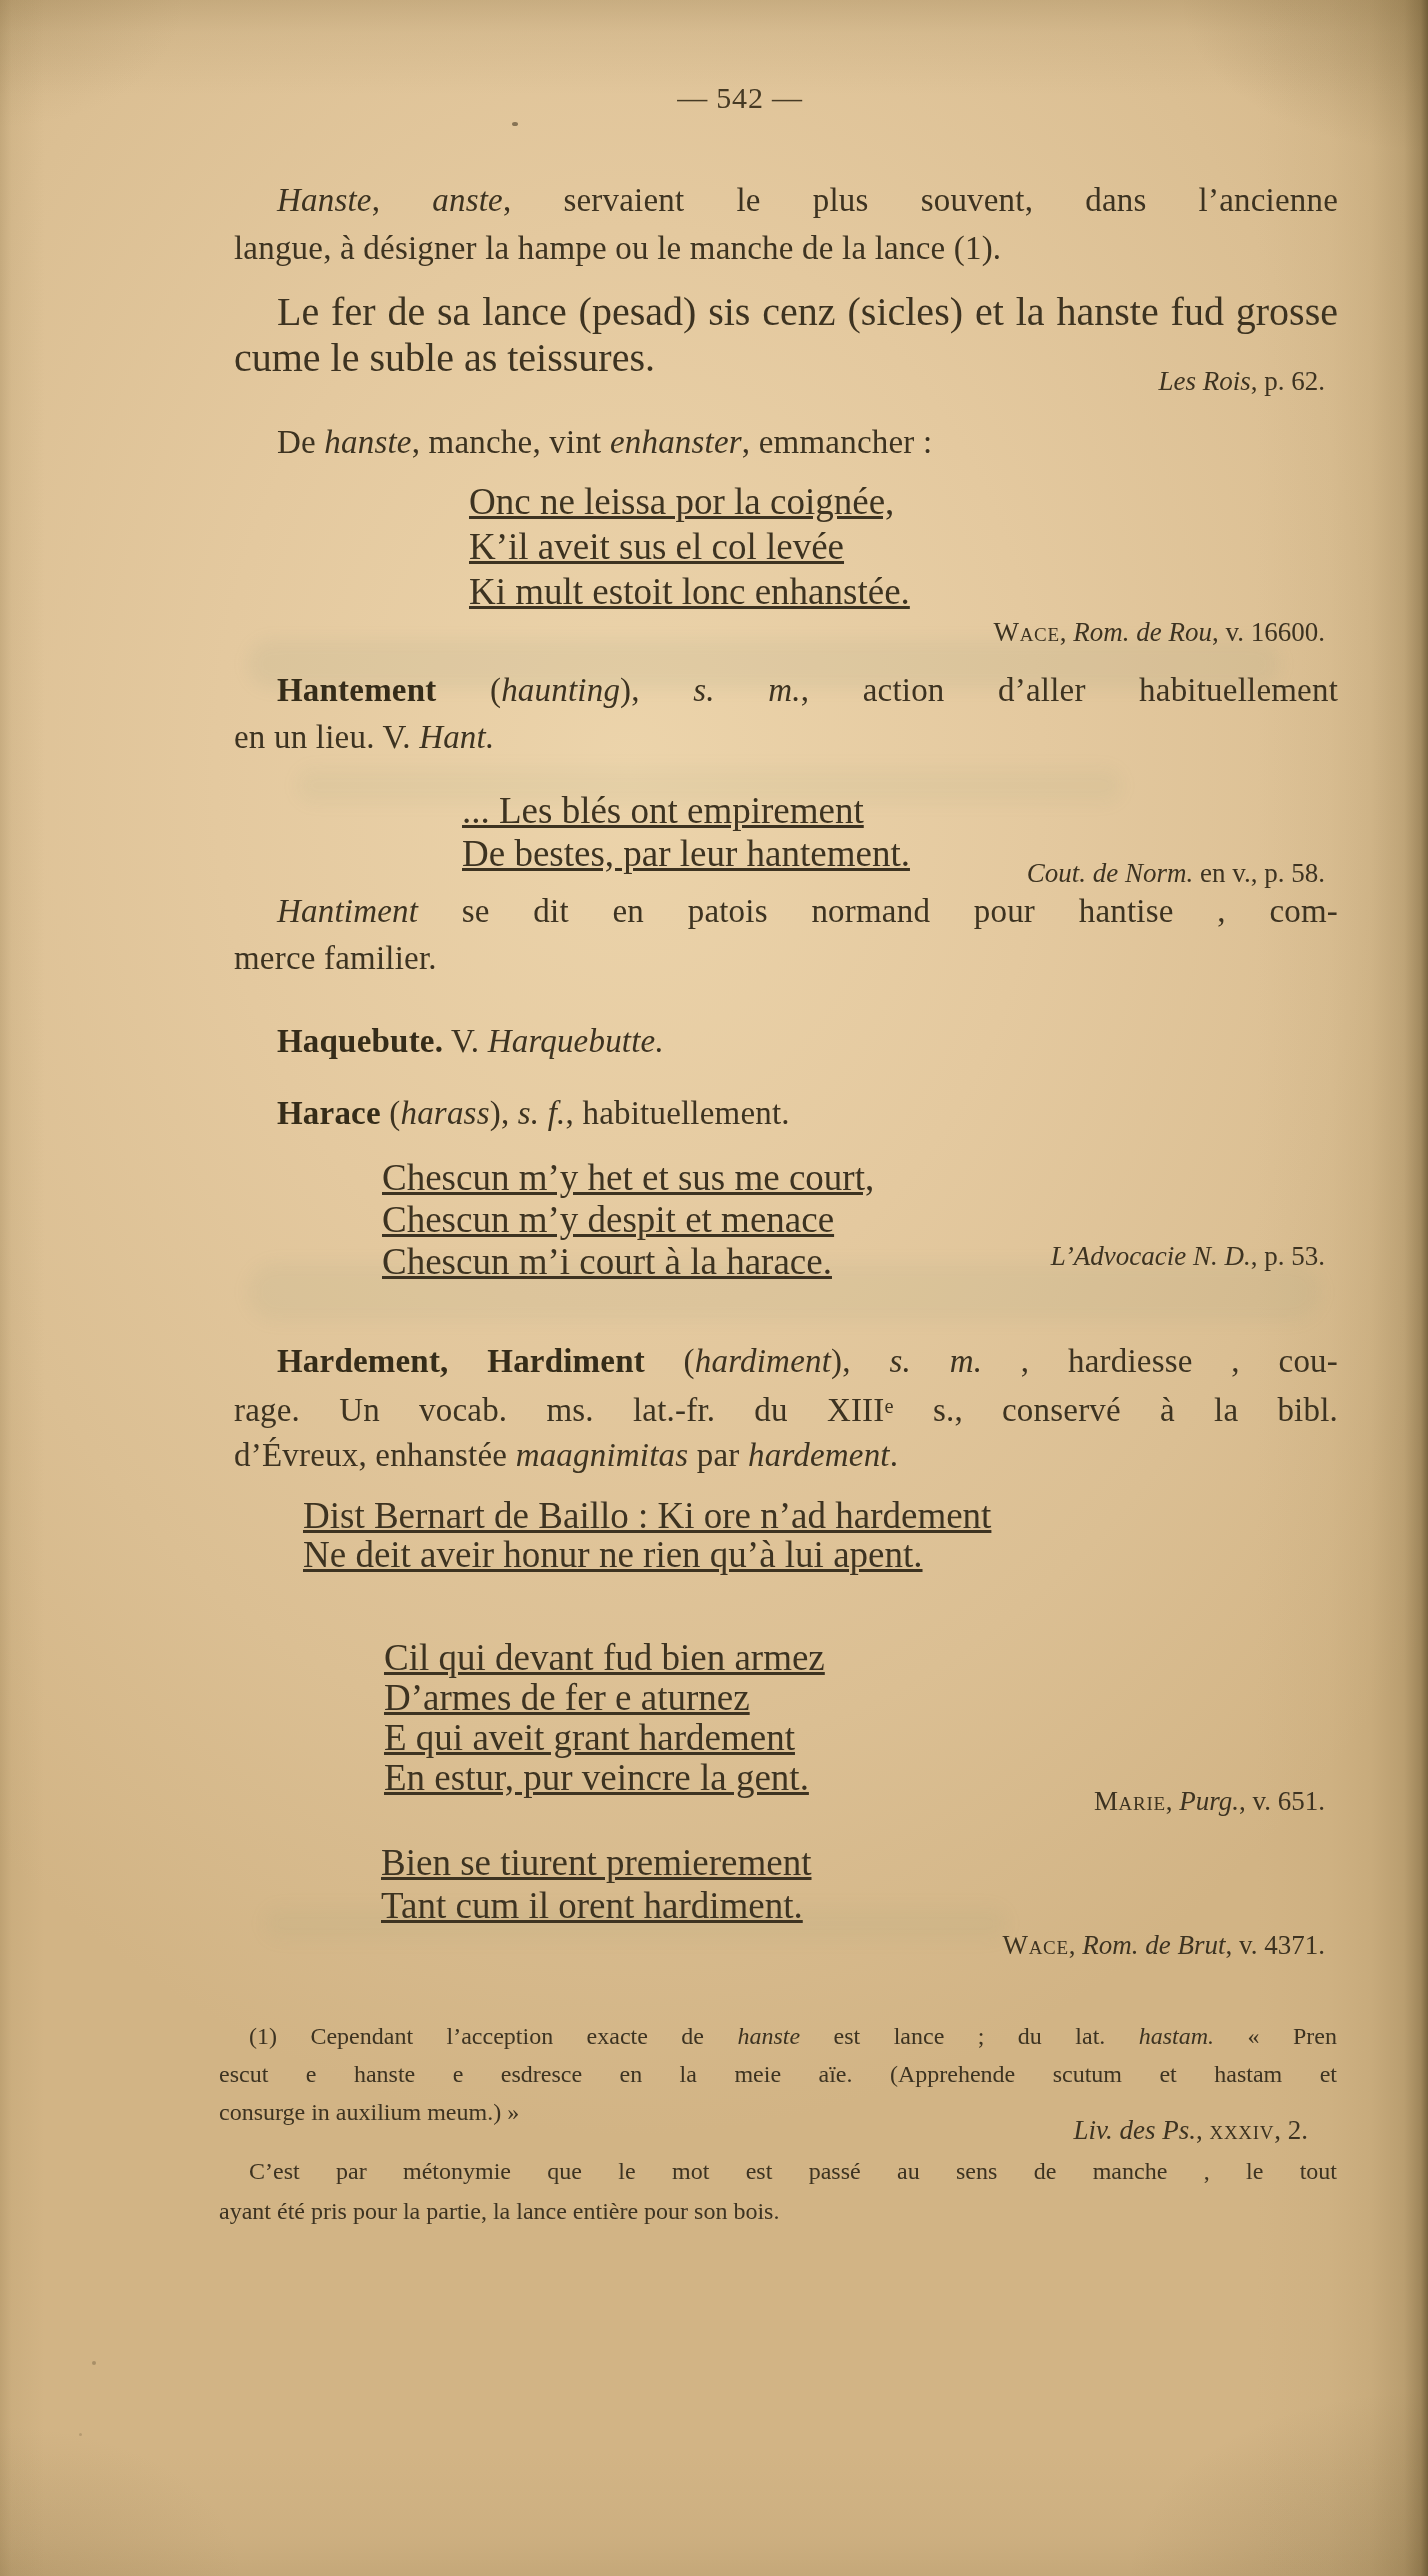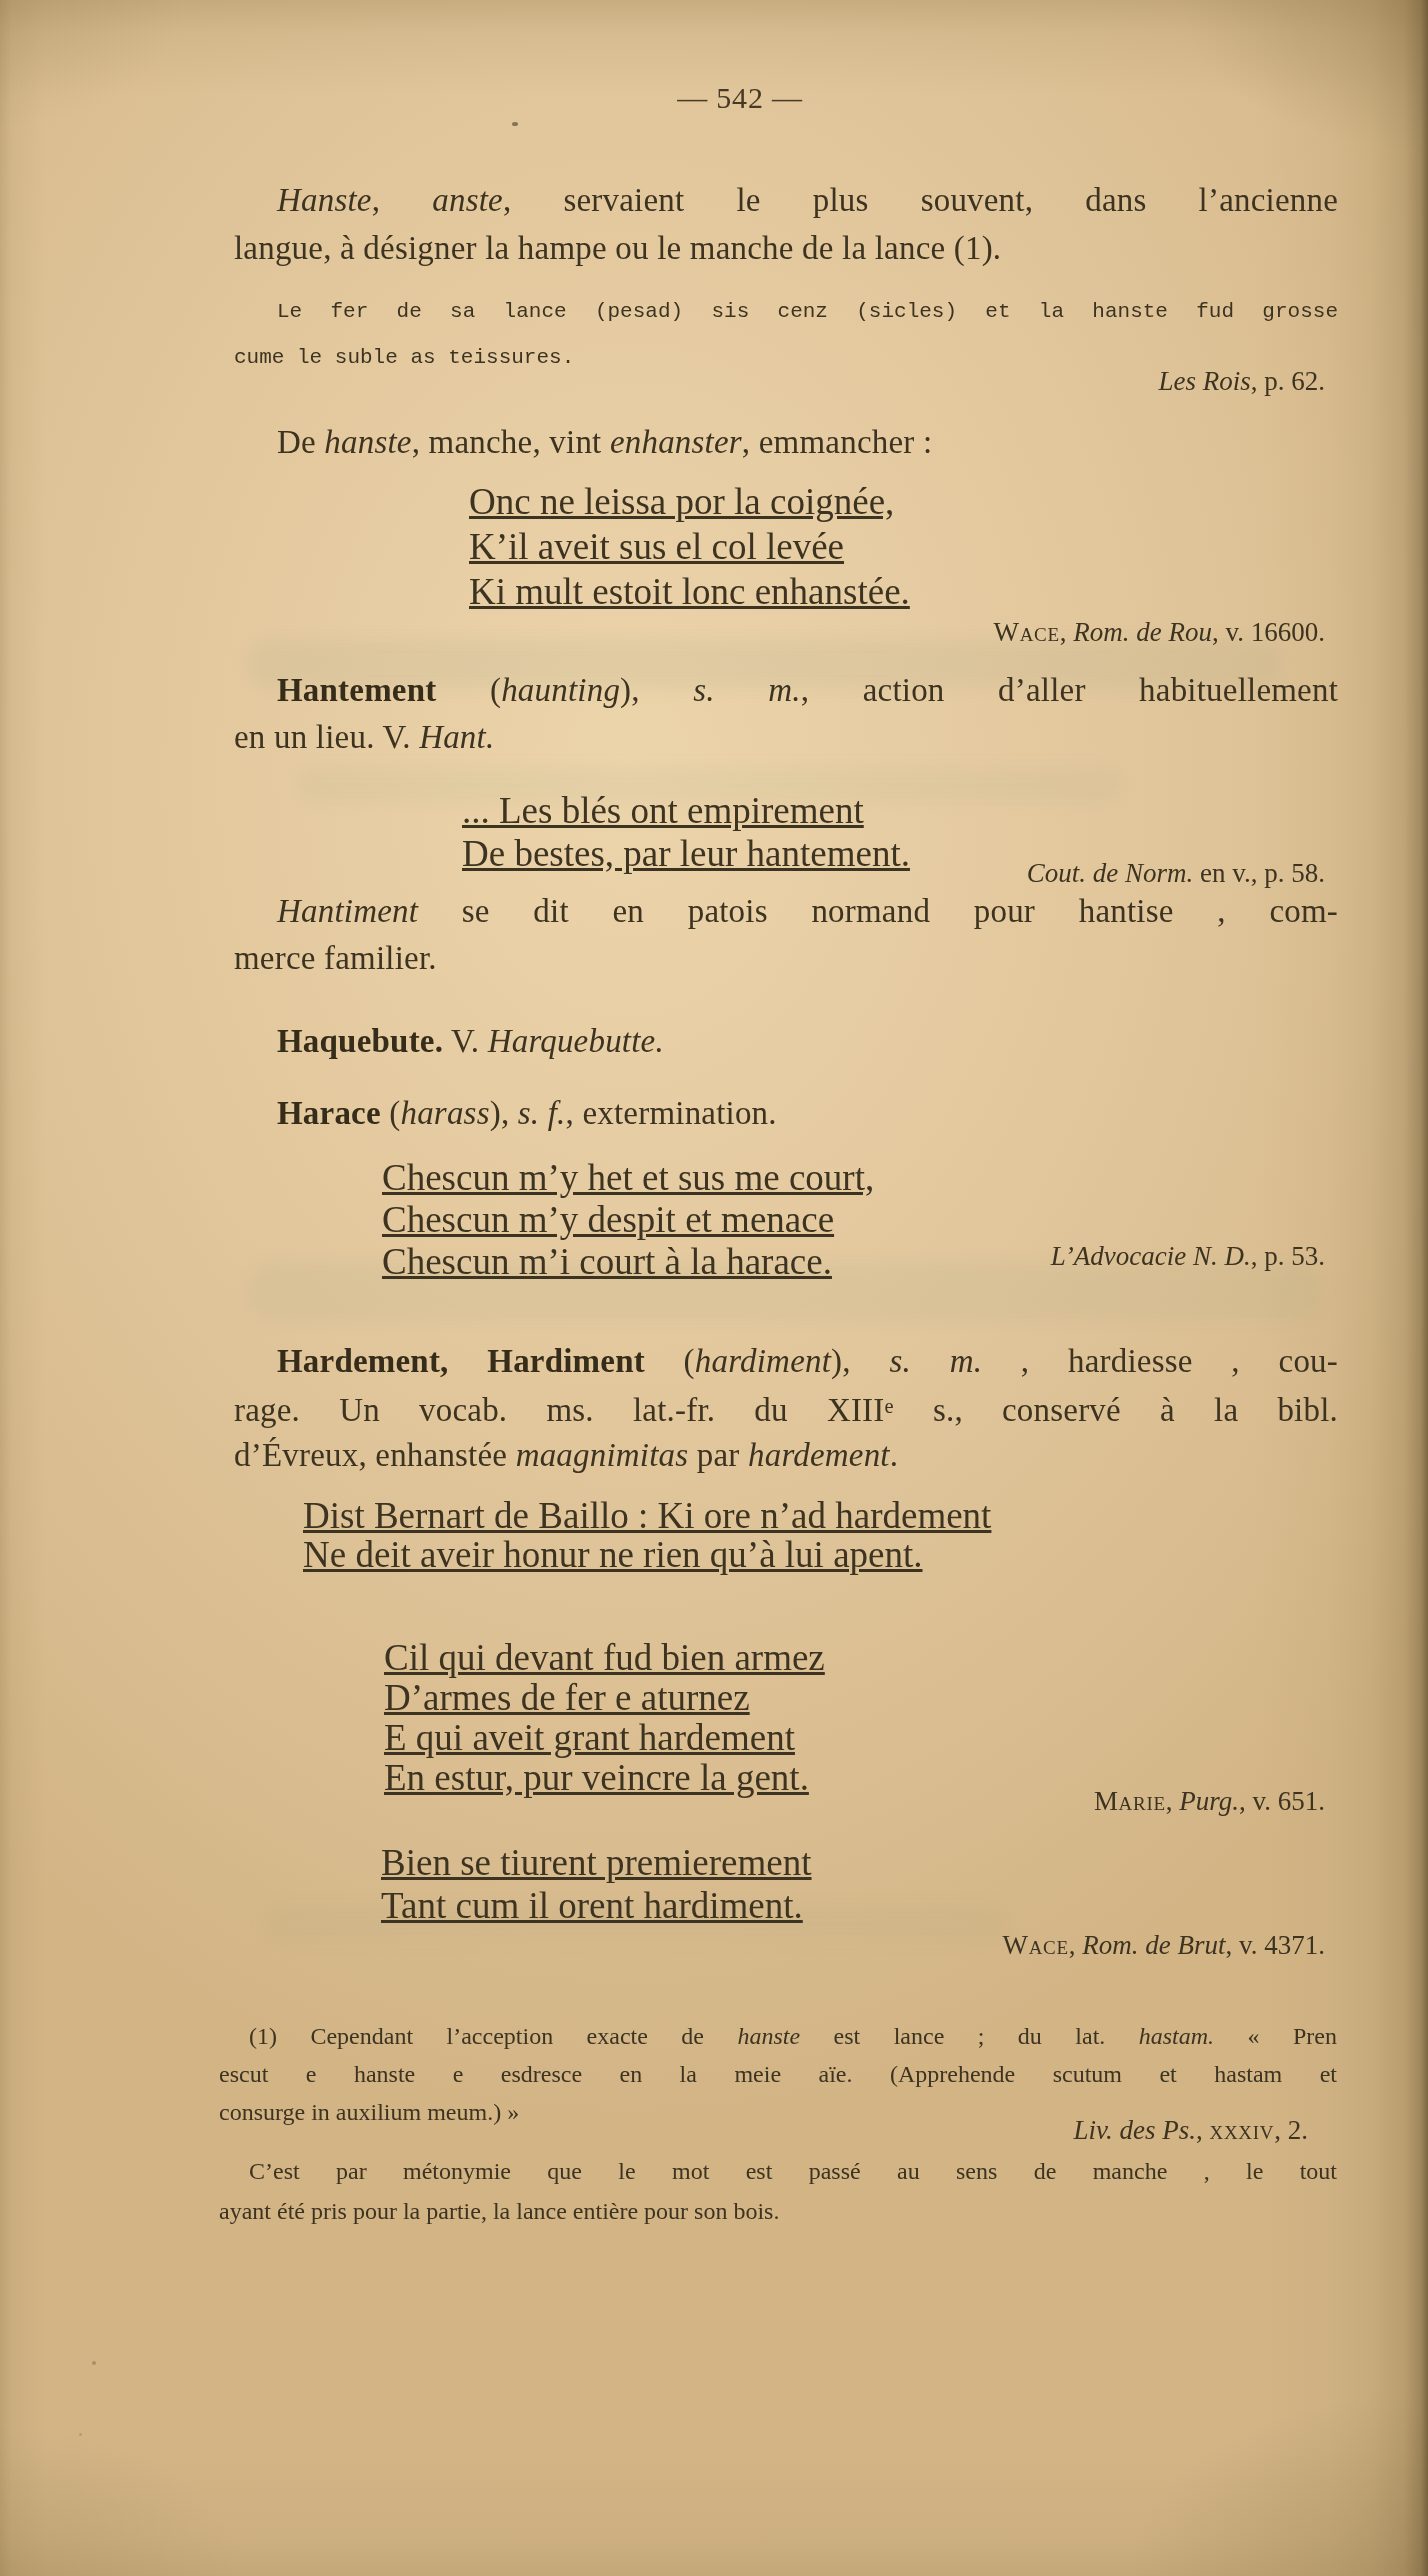--- a/index.html
+++ b/index.html
@@ -15,21 +15,21 @@
       linear-gradient(180deg, rgba(146,120,74,0.30) 0px, rgba(160,135,90,0.15) 33px, rgba(0,0,0,0) 95px),
       linear-gradient(0deg, rgba(150,124,78,0.22) 0px, rgba(160,135,90,0.10) 41px, rgba(0,0,0,0) 124px),
       radial-gradient(ellipse 355px 215px at 100% 0%, rgba(104,84,46,0.30), rgba(0,0,0,0) 70%),
       radial-gradient(ellipse 429px 264px at 100% 100%, rgba(104,84,46,0.26), rgba(0,0,0,0) 70%),
       radial-gradient(ellipse 347px 215px at 0% 100%, rgba(120,98,58,0.18), rgba(0,0,0,0) 70%),
       radial-gradient(ellipse 264px 182px at 0% 0%, rgba(120,98,58,0.16), rgba(0,0,0,0) 70%),
       radial-gradient(ellipse 1032px 1362px at 44% 30%, #ecd4ab 0%, #e4c99f 40%, #dbbf93 72%, #d2b485 100%);
   }
   .block{position:absolute;}
   .body-text{font-size:33px;line-height:48px;letter-spacing:0.2px;}
-  .quote{font-size:21px;line-height:46px;font-family:Liberation Mono, monospace;}
+  .quote{font-size:40px;line-height:46px;}
   .verse{font-size:37px;line-height:42px;text-decoration:underline;}
   .verse .vline{white-space:nowrap;}
   .cite{font-size:27px;line-height:31px;text-align:right;}
   .fn{font-size:24px;line-height:38px;}
   .para .pline{text-align:justify;text-align-last:justify;}
   .para .pline.last{text-align-last:left;}
   .para.indent .pline:first-child{text-indent:43px;}
   .fn.indent .pline:first-child{text-indent:30px;}
   .i{font-style:italic;}
   .b{font-weight:bold;color:#352c19;}
@@ -94,21 +94,21 @@
   <div class="block body-text para indent" style="left:234px;top:888px;width:1104px;line-height:47px;">
       <div class="pline"><span class="i">Hantiment</span><span> se dit en patois normand pour hantise , com-</span></div>
       <div class="pline last"><span>merce familier.</span></div>
     </div>
 
   <div class="block body-text para indent" style="left:234px;top:1017px;width:1104px;">
       <div class="pline last"><span class="b">Haquebute.</span><span> V. </span><span class="i">Harquebutte.</span></div>
     </div>
 
   <div class="block body-text para indent" style="left:234px;top:1089px;width:1104px;">
-      <div class="pline last"><span class="b">Harace</span><span> (</span><span class="i">harass</span><span>), </span><span class="i">s. f.</span><span>, extermination.</span></div>
+      <div class="pline last"><span class="b">Harace</span><span> (</span><span class="i">harass</span><span>), </span><span class="i">s. f.</span><span>, habituellement.</span></div>
     </div>
 
   <div class="block verse" style="left:382px;top:1157px;">
       <div class="vline">Chescun m’y het et sus me court,</div>
       <div class="vline">Chescun m’y despit et menace</div>
       <div class="vline">Chescun m’i court à la harace.</div>
     </div>
 
   <div class="block cite" style="left:234px;top:1241px;width:1091px;"><span class="i">L’Advocacie N. D.</span><span>, p. 53.</span></div>
 

